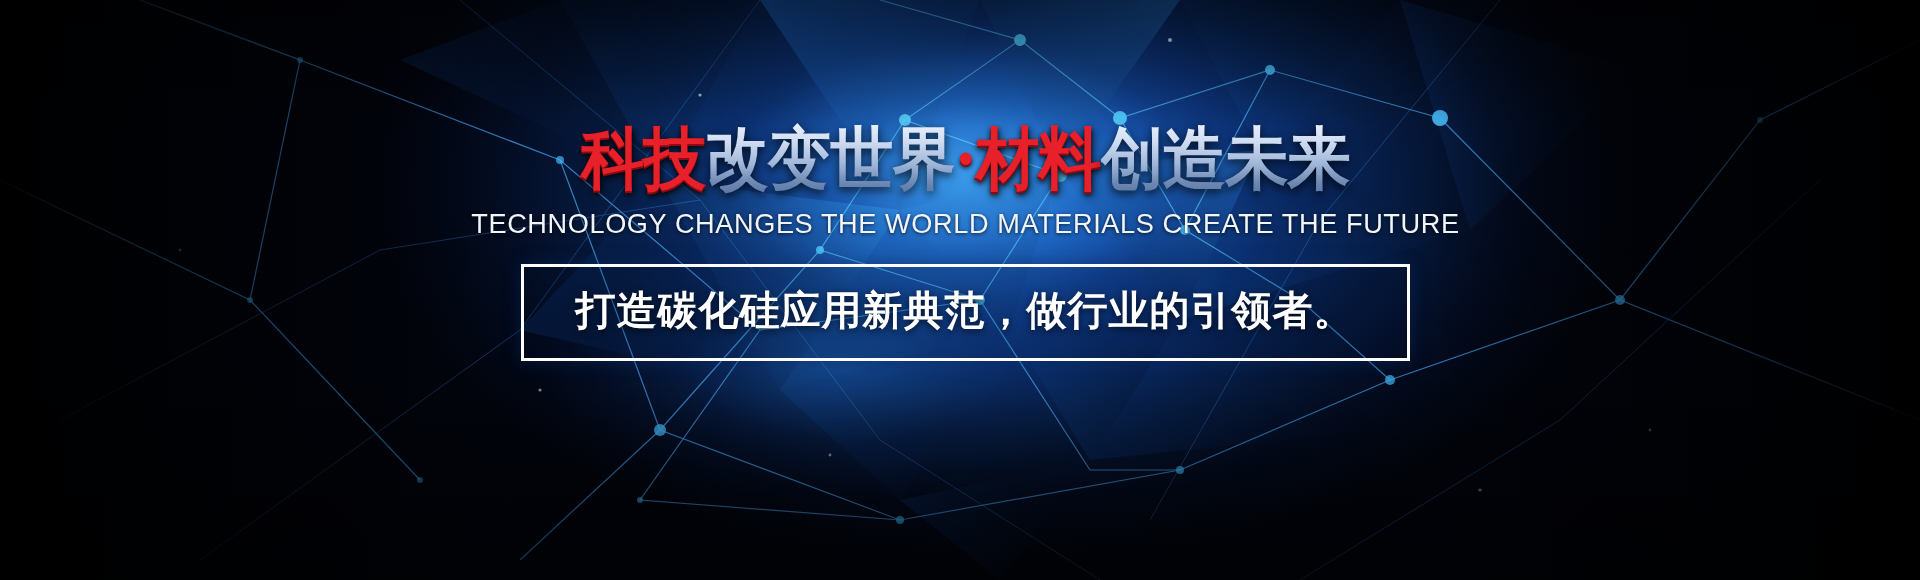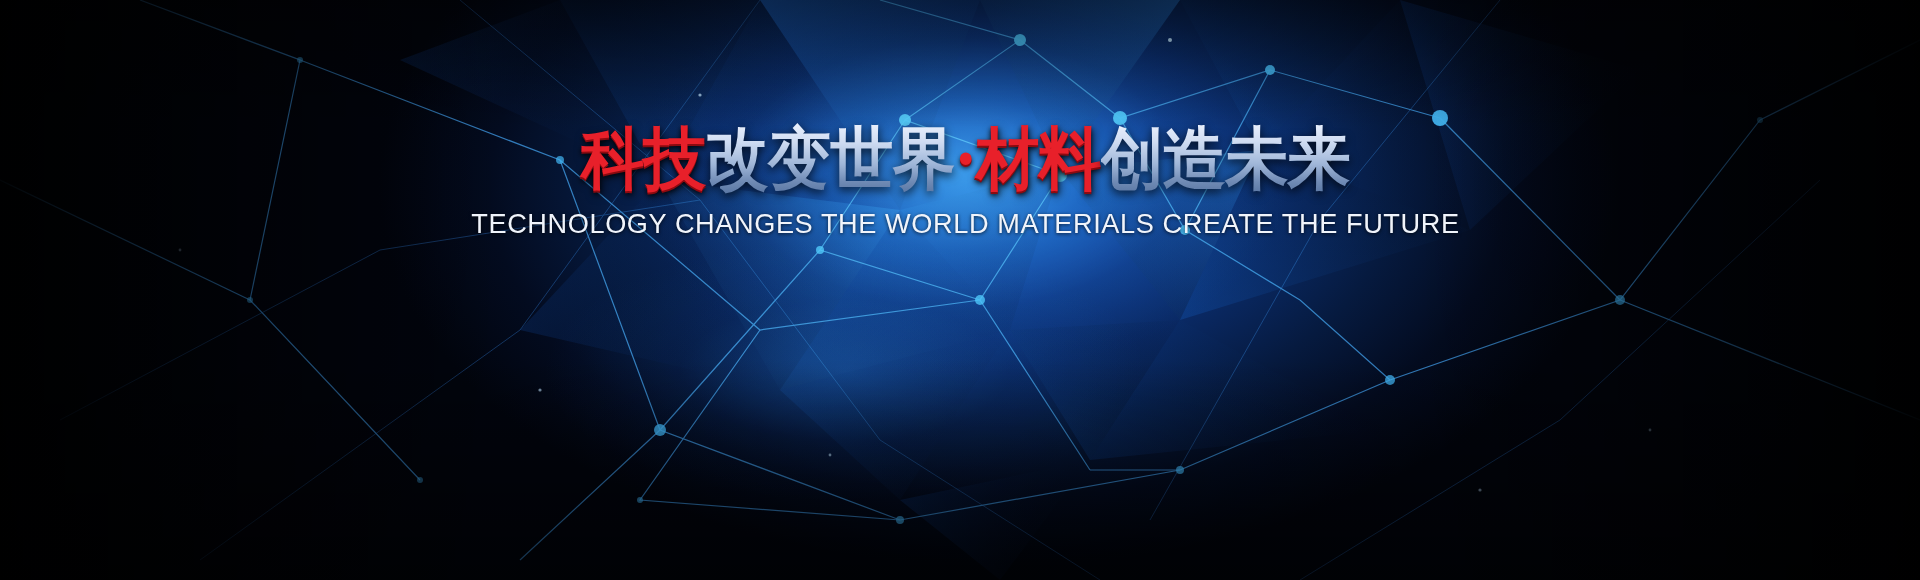--- a/index.html
+++ b/index.html
@@ -231,15 +231,18 @@
   <div class="bg-vignette"></div>
 
   <div class="content">
 
     <div class="headline">
       <span class="red">科技</span><span class="silver">改变世界</span><span class="dot">·</span><span class="red">材料</span><span class="silver">创造未来</span>
     </div>
 
     <div class="subline">TECHNOLOGY CHANGES THE WORLD  MATERIALS CREATE THE FUTURE</div>
 
+    <div class="slogan-box">
+      <div class="slogan-text">打造碳化硅应用新典范，做行业的引领者。</div>
+    </div>
 
   </div>
 </div>
 
 </body></html>

